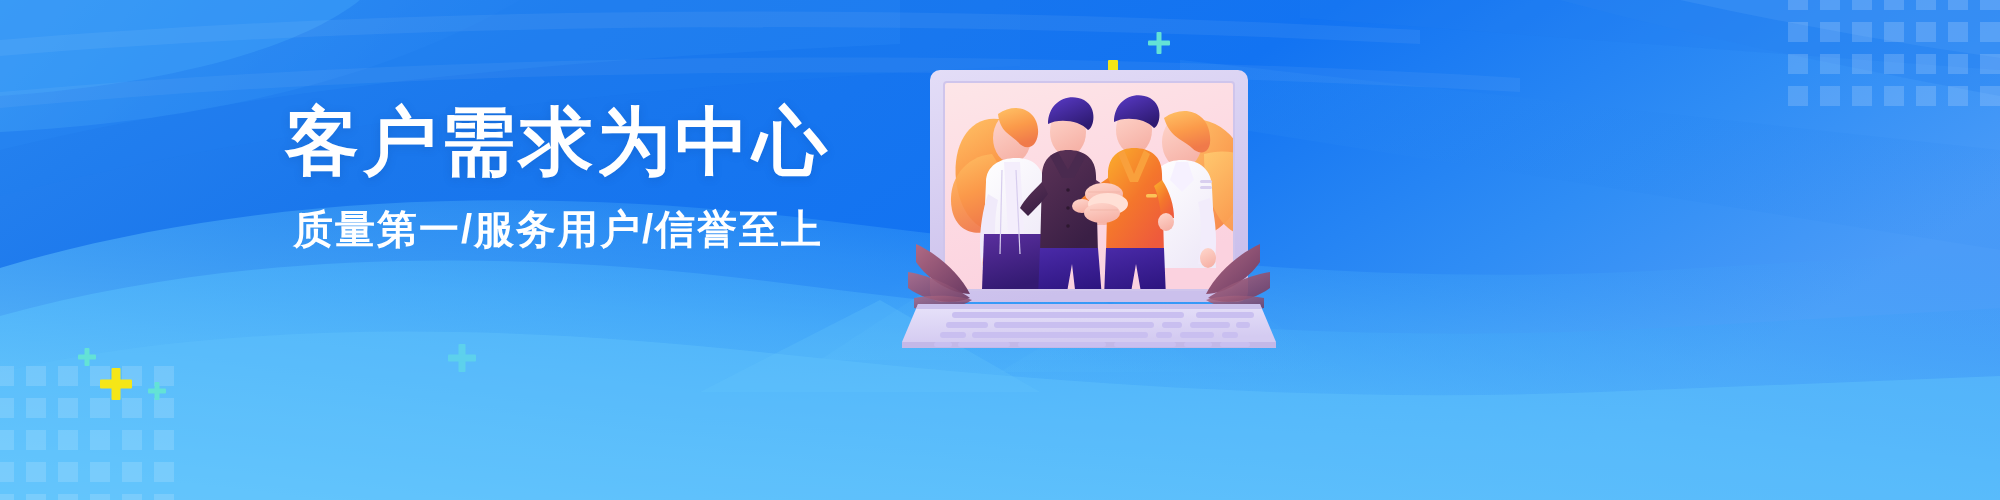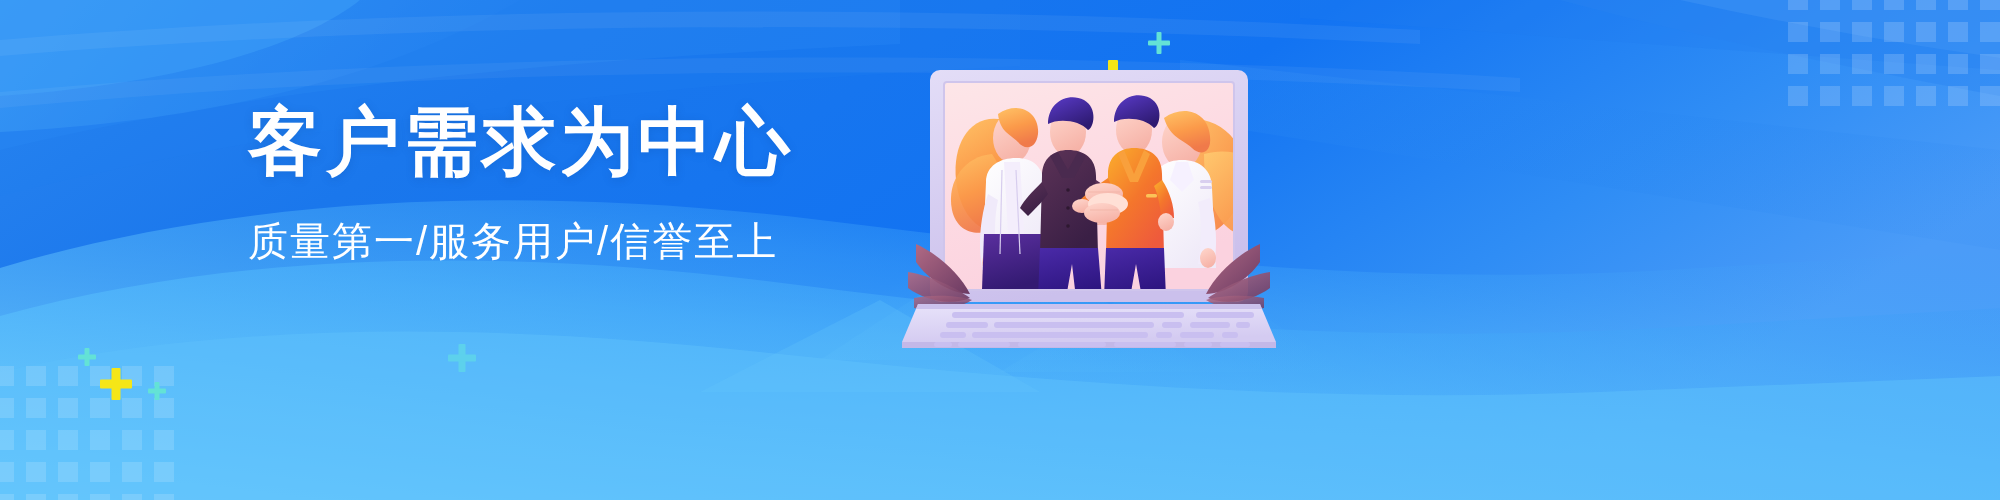--- a/index.html
+++ b/index.html
@@ -83,35 +83,36 @@
     width: 100%;
     transform: translateY(-50%);
   }
 
   
   .copy {
     position: absolute;
     left: 248px;
     top: 104px;
     width: 620px;
+    text-align: center;
   }
   .headline {
     font-size: 74px;
     line-height: 1.04;
     font-weight: bold;
     color: #ffffff;
     letter-spacing: 4px;
     white-space: nowrap;
     text-shadow: 0 2px 10px rgba(8,60,140,0.18);
   }
   .subline {
-    margin-top: 38px;
+    margin-top: 26px;
     font-size: 40px;
     line-height: 1.1;
-    font-weight: normal;
+    font-weight: bold;
     color: #ffffff;
     letter-spacing: 2px;
     white-space: nowrap;
   }
 
   
   .laptop {
     position: absolute;
     left: 908px;
     top: 58px;

